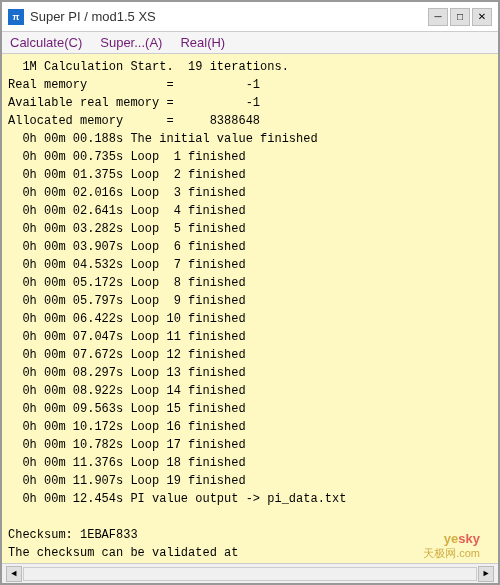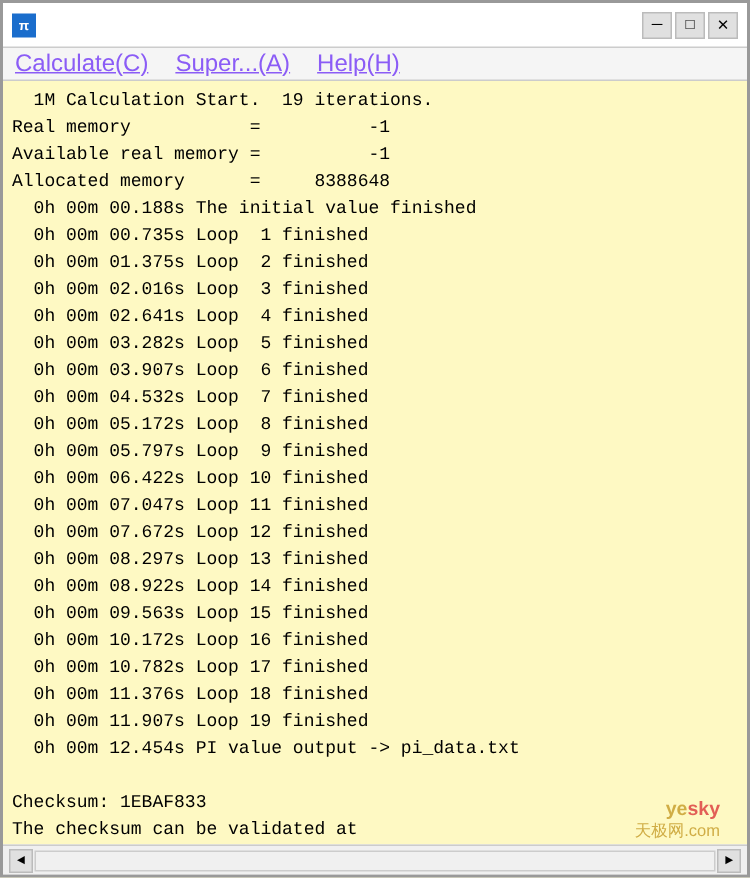--- a/index.html
+++ b/index.html
@@ -79,25 +79,24 @@
       align-items: center;
       background: #f5f5f5;
       border-bottom: 1px solid #ccc;
       padding: 2px 4px;
       height: 22px;
       gap: 10px;
     }
 
     .menu-item {
       font-family: 'Segoe UI', Arial, sans-serif;
-      font-size: 16px;
-      color: #8b5cf6;
+      font-size: 13px;
+      color: #701a75;
       padding: 1px 4px;
       cursor: pointer;
-      text-decoration: underline;
     }
 
     
     .content-area {
       flex: 1;
       background: #fef9c3;
       overflow: hidden;
       display: flex;
       flex-direction: column;
     }
@@ -179,38 +178,39 @@
     }
   </style>
 </head>
 <body>
 
 <div class="title-bar">
   <div class="title-bar-left">
     <div class="app-icon">
       <span>π</span>
     </div>
+    <span class="title-text">Super PI / mod1.5 XS</span>
   </div>
   <div class="title-buttons">
     <div class="title-btn">
       <span>─</span>
     </div>
     <div class="title-btn">
       <span>□</span>
     </div>
     <div class="title-btn close">
       <span>✕</span>
     </div>
   </div>
 </div>
 
 <div class="menu-bar">
   <span class="menu-item">Calculate(C)</span>
   <span class="menu-item">Super...(A)</span>
-  <span class="menu-item">Help(H)</span>
+  <span class="menu-item">Real(H)</span>
 </div>
 
 <div class="content-area">
   <div class="output-text">  1M Calculation Start.  19 iterations.
 Real memory           =          -1
 Available real memory =          -1
 Allocated memory      =     8388648
   0h 00m 00.188s The initial value finished
   0h 00m 00.735s Loop  1 finished
   0h 00m 01.375s Loop  2 finished

